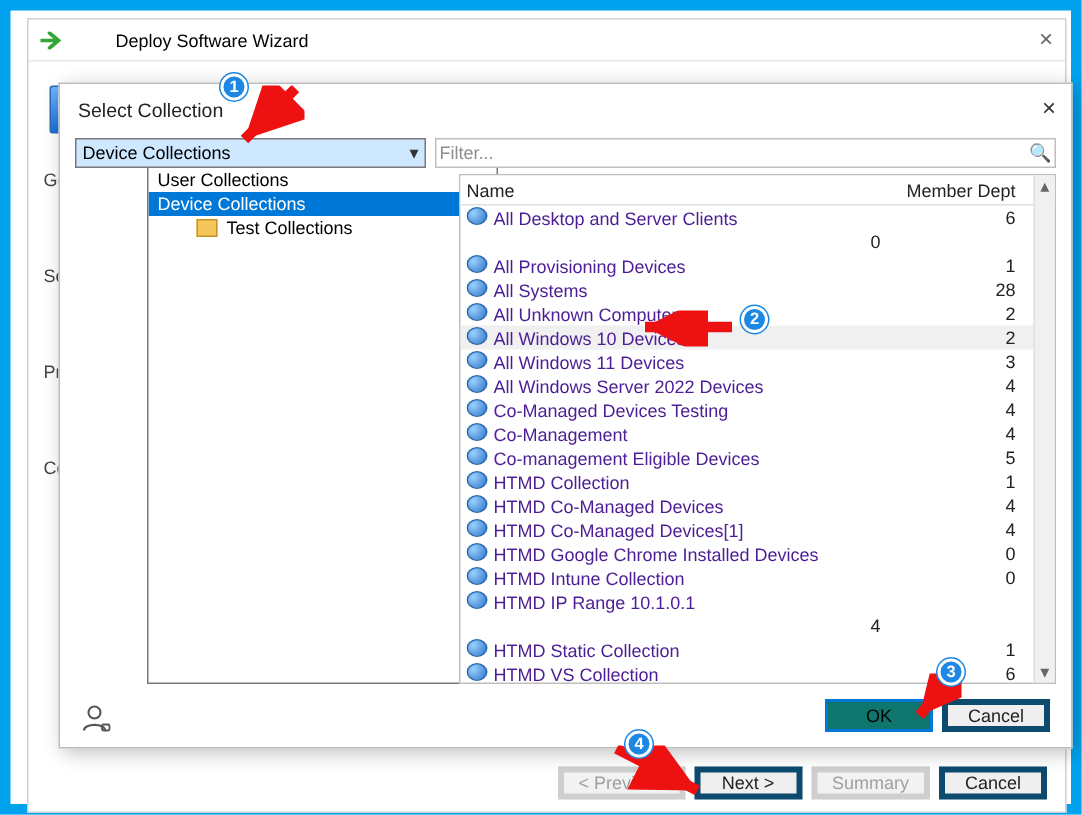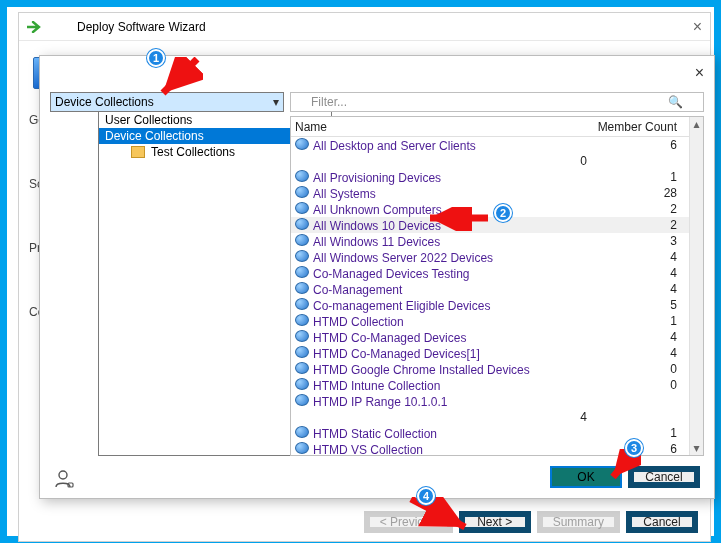--- a/index.html
+++ b/index.html
@@ -42,21 +42,21 @@
     position: absolute; right: 0px; top: 60px; width: 20px; height: 24px;
     color:#555;
   }
   .wizard-second-icon svg { display:block; }
 
   .wizard-bottom-buttons {
     position: absolute; left: 0; right: 0; bottom: 8px; display: flex;
     justify-content: flex-end; padding-right: 12px; gap: 6px;
   }
   .btn {
-    min-width: 72px; height: 22px; border: 6px solid #0c4a6e;
+    min-width: 72px; height: 22px; border: 4px solid #0c4a6e;
     background: #efefef; color: #222; display: inline-flex; align-items:center;
     justify-content:center; padding: 0 10px;
   }
   .btn.disabled { color: #a0a0a0; border-color:#cfcfcf; background:#f2f2f2; }
 
   
   .modal {
     position: absolute; left: 32px; top: 48px; width: 676px; height: 444px;
     background:#fff; border:1px solid #bcbcbc; box-shadow: 3px 3px 12px rgba(0,0,0,.25);
   }
@@ -72,26 +72,26 @@
   .tree {
     position:absolute; left:10px; top:56px; width:234px; height:344px;
     border:1px solid #7a7a7a; border-top:none; background:#fff; overflow:hidden;margin-left:48px;
   }
   .tree-row { height:16px; padding:1px 6px; display:flex; align-items:center; }
   .tree-row.sel { background:#0078d7; color:#fff; }
   .tree-row .folder { width:14px; height:12px; background:#f6c65b; border:1px solid #c79527; margin-right:6px; }
 
   .filter {
     position:absolute; left:250px; top:36px; right:10px; height:20px;
-    border:1px solid #bfbfbf; display:flex; align-items:center; padding:0 20px; color:#8e8e8e;
+    border:1px solid #bfbfbf; display:flex; align-items:center; padding:0 2px; color:#8e8e8e;
   }
   .filter .mag { margin-left:auto; color:#7aa6c9; }
 
   .list {
-    position:absolute; left:250px; top:60px; right:10px; height:340px;
+    position:absolute; left:266px; top:60px; right:10px; height:340px;
     border:1px solid #bfbfbf; background:#fff;
   }
   .list-head {
     display:grid; grid-template-columns: 1fr 90px 14px; height:20px; align-items:center;
     border-bottom:1px solid #e0e0e0; padding:0 4px; color:#222; background:#fff;
   }
   .list-body { position:absolute; left:0; right:0; top:20px; bottom:0; overflow:hidden; }
   .row { display:grid; grid-template-columns: 1fr 90px 14px; height:16px; align-items:center; padding:0 4px; }
   .row .ico { width:14px; height:12px; display:inline-block; margin-right:4px;
     background: radial-gradient(circle at 30% 30%, #9cd1ff, #2a77cc);
@@ -151,20 +151,21 @@
 
     <div class="wizard-bottom-buttons">
       <span class="btn disabled">&lt; Previous</span>
       <span class="btn">Next &gt;</span>
       <span class="btn disabled">Summary</span>
       <span class="btn">Cancel</span>
     </div>
   </div>
 
   <div class="modal">
+    <div class="modal-title">Select Collection</div>
     <div class="modal-close">×</div>
 
     <div class="combo">
       <span>Device Collections</span>
       <span class="chev">▾</span>
     </div>
 
     <div class="tree">
       <div class="tree-row">
         <span>User Collections</span>
@@ -179,21 +180,21 @@
     </div>
 
     <div class="filter">
       <span>Filter...</span>
       <span class="mag">🔍</span>
     </div>
 
     <div class="list">
       <div class="list-head">
         <span>Name</span>
-        <span style="text-align:right;padding-right:8px">Member Count</span>
+        <span style="text-align:right;padding-right:8px">Member Dept</span>
         <span></span>
       </div>
       <div class="list-body" id="list-body">
           <div class="row">
             <span class="nm"><span class="ico"></span>All Desktop and Server Clients</span>
             <span class="ct">6</span>
             <span></span>
           </div>
           <div class="row">
             <span class="ct">0</span>

